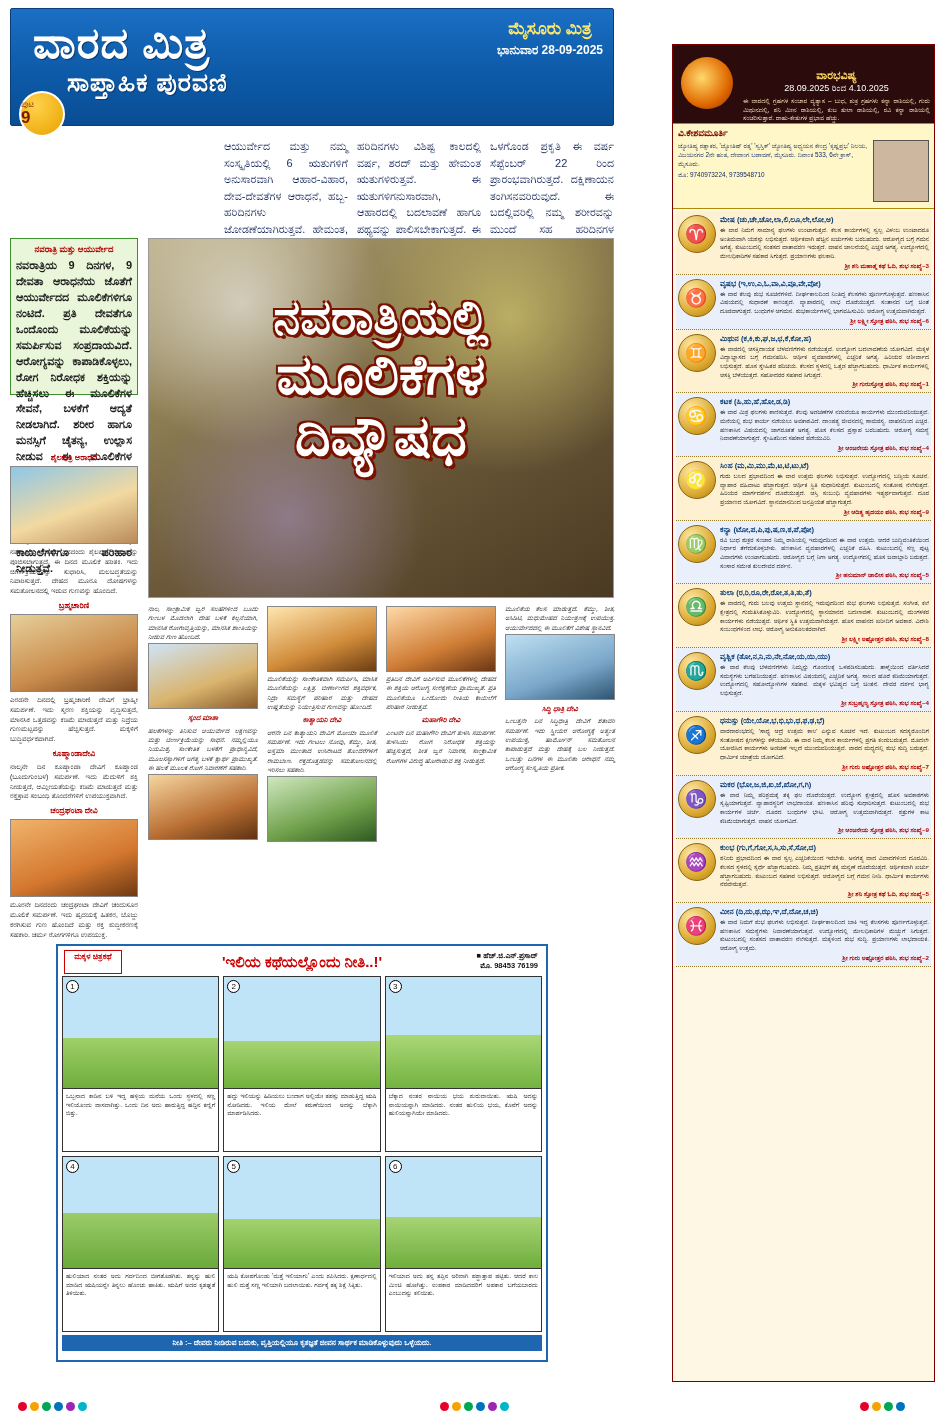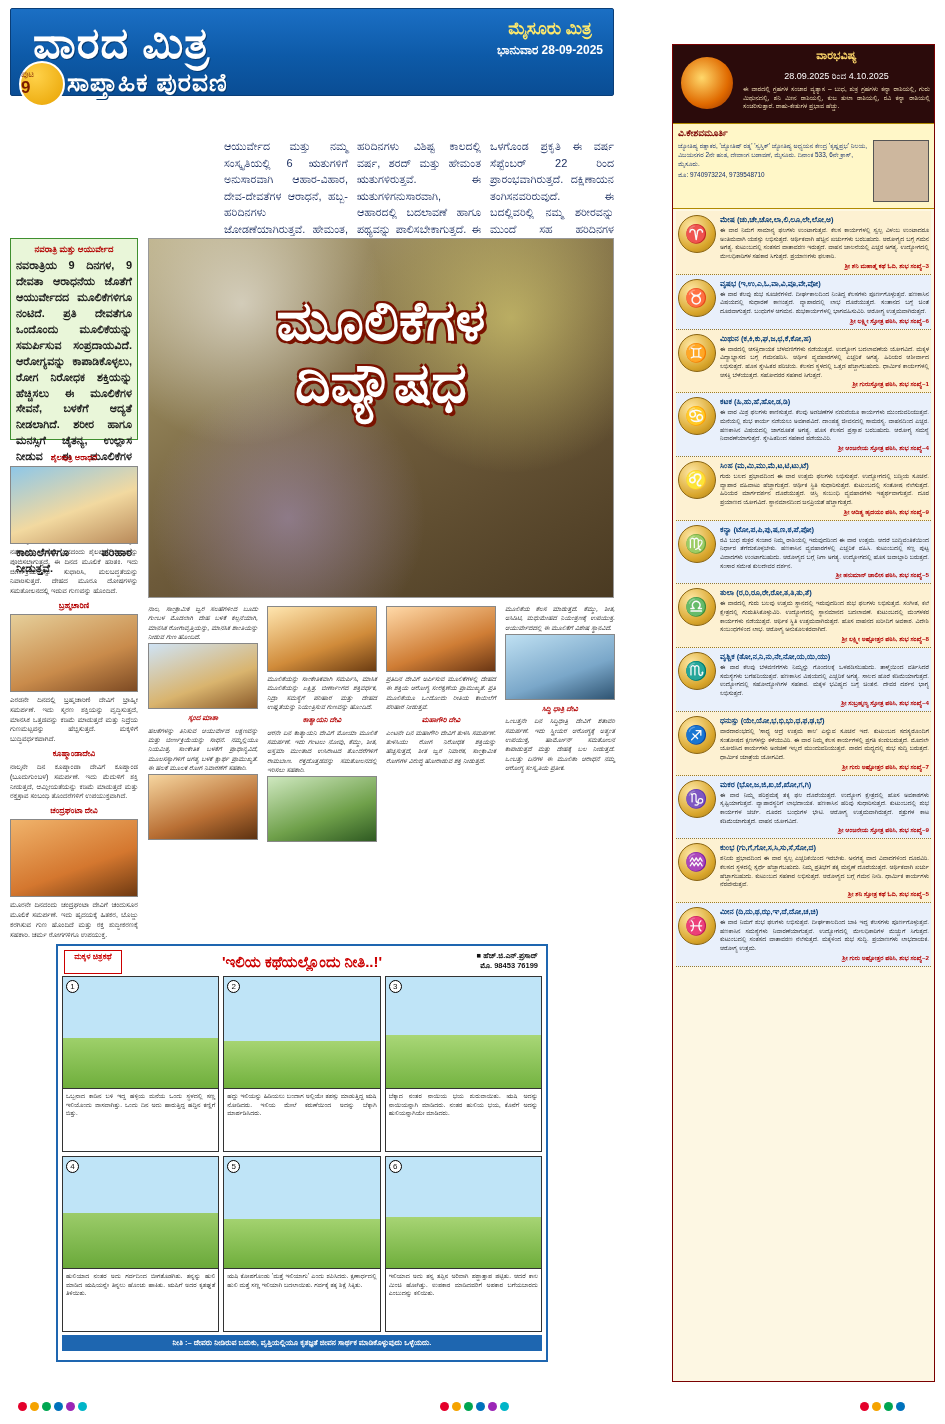--- a/index.html
+++ b/index.html
@@ -9,21 +9,21 @@
     background:#ffffff;
     font-family:"Liberation Sans", sans-serif;
     color:#111;
     overflow:hidden;
   }
   .page { position:relative; width:945px; height:1424px; padding:8px 10px; }
 
   
   .masthead {
     position:relative;
-    height:88px;
+    height:118px;
     background:linear-gradient(180deg,#1b6fc4 0%,#0d5aa8 55%,#0a4d94 100%);
     border:1px solid #0a3e78;
     border-radius:2px;
     width:604px;
   }
   .mast-title {
     color:#fff; font-weight:bold; font-size:43px; letter-spacing:1px;
     padding:12px 0 0 22px; line-height:1.05;
     text-shadow:1px 1px 0 #063a70;
   }
@@ -48,21 +48,21 @@
 
   
   .intro {
     position:absolute; left:224px; top:138px; width:390px;
     font-size:11px; line-height:1.5; color:#16295c; text-align:justify;
     column-count:3; column-gap:9px;
   }
 
   
   .greenbox {
-    position:absolute; left:10px; top:238px; width:128px; height:202px;
+    position:absolute; left:10px; top:238px; width:128px; height:157px;
     background:#e9f6d9; border:1px solid #3f8f2f; padding:5px 5px;
   }
   .greenbox .gb-t { color:#b30000; font-size:8.5px; font-weight:bold; text-align:center; margin-bottom:3px;}
   .greenbox .gb-b { font-size:11px; line-height:1.45; text-align:justify; color:#1a1a1a;font-weight:bold; }
 
   
   .leftcol { position:absolute; left:10px; top:448px; width:128px; }
   .lc-h { color:#b30000; font-size:8px; font-weight:bold; text-align:center; margin:5px 0 3px; }
   .lc-p { font-size:7px; line-height:1.4; text-align:justify; color:#1a1a1a; }
   .lc-img { width:100%; height:78px; margin:3px 0; border:1px solid #888; display:block; }
@@ -114,22 +114,22 @@
   }
 
   
   .horo { position:absolute; left:672px; top:44px; width:263px; height:1338px; border:1px solid #7a0000; background:#fdf7e3; }
   .horo-top { height:78px; background:#2b0b0b; position:relative; overflow:hidden; }
   .horo-top .sun {
     position:absolute; left:8px; top:12px; width:52px; height:52px; border-radius:50%;
     background:radial-gradient(circle at 40% 40%, #ffd86b, #e06a00 60%, #8a2a00);
   }
   .horo-top .ht { position:absolute; left:70px; top:4px; right:4px; text-align:center; color:#ffd86b; }
-  .horo-top .ht .t1 { font-size:11px; font-weight:bold; }
-  .horo-top .ht .t2 { font-size:9px; color:#fff; margin-top:9px; }
+  .horo-top .ht .t1 { font-size:11px; font-weight:bold;margin-top:20px; }
+  .horo-top .ht .t2 { font-size:9px; color:#fff; margin-top:1px; }
   .horo-top .ht .t3 { font-size:6.4px; color:#ffeec2; line-height:1.35; margin-top:3px; text-align:justify; }
 
   .astro {
     background:#fff7c8; border-top:1px solid #b08a00; border-bottom:1px solid #b08a00;
     padding:4px 5px; position:relative; min-height:86px;
   }
   .astro .an { font-size:9px; font-weight:bold; color:#7a0000; }
   .astro .ad { font-size:6.4px; line-height:1.42; color:#102a6b; margin-top:2px; width:190px; }
   .astro .photo {
     position:absolute; right:5px; top:16px; width:56px; height:62px;
@@ -206,20 +206,21 @@
     </div>
   </div>
 
   <div class="hero">
     <div class="hero-photo" style="background:
             radial-gradient(circle at 20% 18%, rgba(255,255,255,0.55), rgba(255,255,255,0) 30%),
             radial-gradient(circle at 78% 22%, rgba(230,220,120,0.6), rgba(0,0,0,0) 34%),
             radial-gradient(circle at 30% 78%, rgba(170,150,200,0.55), rgba(0,0,0,0) 32%),
             linear-gradient(150deg,#b9ad84 0%,#8f7f55 28%,#6d5a3a 55%,#4a3a22 100%);"></div>
     <div class="hero-title">
+      <div>ನವರಾತ್ರಿಯಲ್ಲಿ</div>
       <div class="l2">ಮೂಲಿಕೆಗಳ</div>
       <div class="l2">ದಿವ್ಯೌಷಧ</div>
     </div>
   </div>
 
   <div class="midtext">
     <div class="mt-col mt-c1">
       <div>ನಾಲ, ಸಾಂಕ್ರಾಮಿಕ ಜ್ವರ ಸಲಹೆಗಳಿಂದ ಬೂದು ಗುಂಬಳ ಮೊದಲಾಗಿ ದೇಹ ಬಳಿಕೆ ಕಲ್ಪನೆಯಾಗಿ, ಮಾನಸಿಕ ರೋಗಾವೃತ್ತಿಯನ್ನು, ಮಾನಸಿಕ ಶಾಂತಿಯನ್ನು ನೀಡುವ ಗುಣ ಹೊಂದಿದೆ.</div>
       <div class="mt-img" style="background:linear-gradient(160deg,#cfe3f5,#d9b46e 60%,#8a5a2a);"></div>
       <div class="mt-h">ಸ್ಕಂದ ಮಾತಾ</div>

